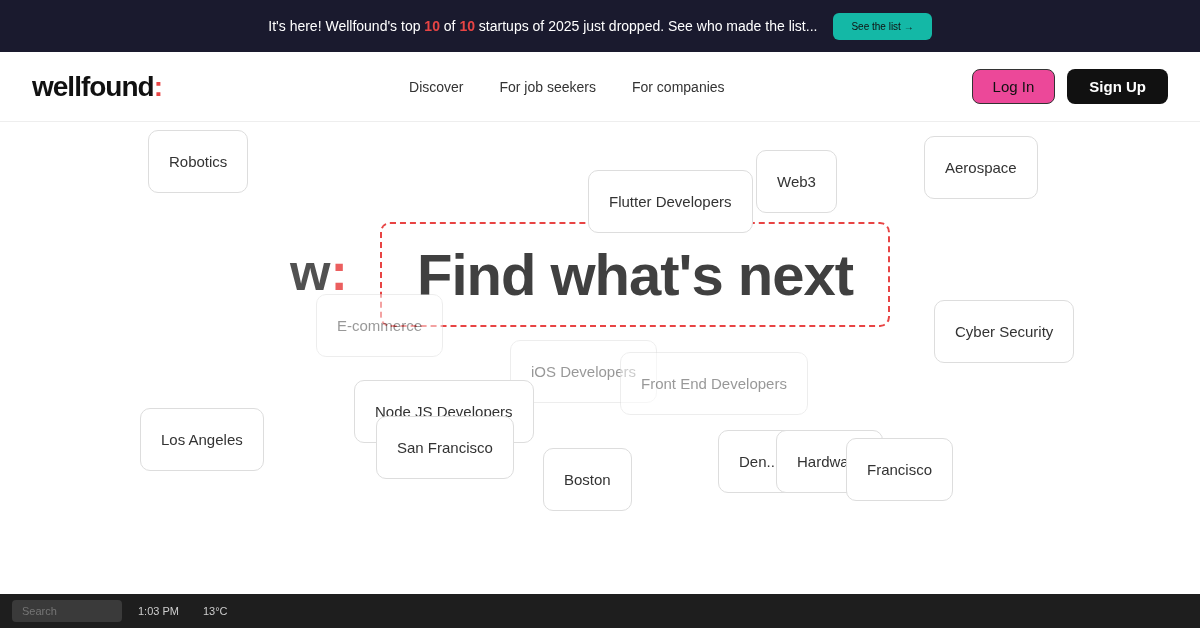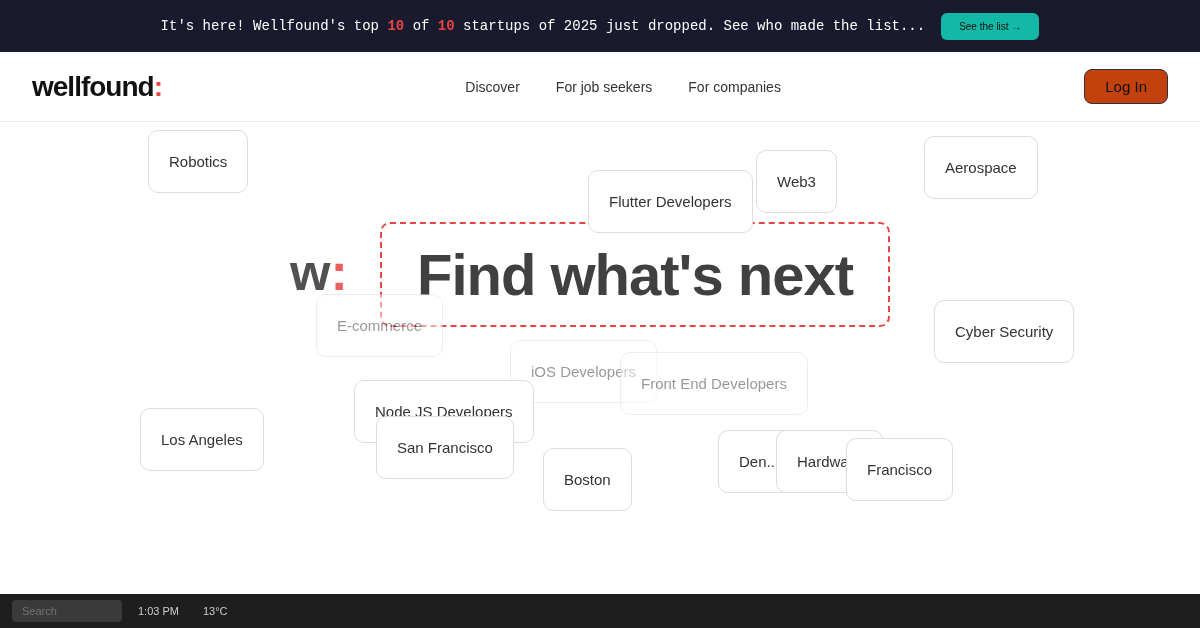--- a/index.html
+++ b/index.html
@@ -10,21 +10,21 @@
       background: #1a1a2e;
       color: #fff;
       display: flex;
       align-items: center;
       justify-content: center;
       gap: 16px;
       padding: 0 20px;
       height: 52px;
       font-size: 14px;
     }
-    .banner-text { color: #fff; font-family: Liberation Mono, monospace; }
+    .banner-text { color: #fff; }
     .banner-highlight { color: #e84444; font-weight: 600; }
     .banner-btn {
       background: #14b8a6;
       color: #111;
       border: none;
       border-radius: 6px;
       padding: 8px 18px;
       font-size: 10px;
       cursor: pointer;
       font-weight: 500;
@@ -57,21 +57,21 @@
       color: #333;
       text-decoration: none;
       cursor: pointer;
     }
     .nav-actions {
       display: flex;
       gap: 12px;
       align-items: center;
     }
     .btn-login {
-      background: #c2410c;
+      background: #ec4899;
       border: 1.5px solid #333;
       border-radius: 8px;
       padding: 8px 20px;
       font-size: 15px;
       cursor: pointer;
       color: #111;
     }
     .btn-signup {
       background: #111;
       border: none;
@@ -182,20 +182,21 @@
   <div class="logo">
     <span>wellfound</span><span class="logo-colon">:</span>
   </div>
   <div class="nav-links">
     <a class="nav-link">Discover</a>
     <a class="nav-link">For job seekers</a>
     <a class="nav-link">For companies</a>
   </div>
   <div class="nav-actions">
     <button class="btn-login">Log In</button>
+    <button class="btn-signup">Sign Up</button>
   </div>
 </nav>
 
 <div class="main-area">
 
   <div class="wmark">
     <span>w</span><span class="wmark-colon">:</span>
   </div>
 
   <div class="hero-box">

